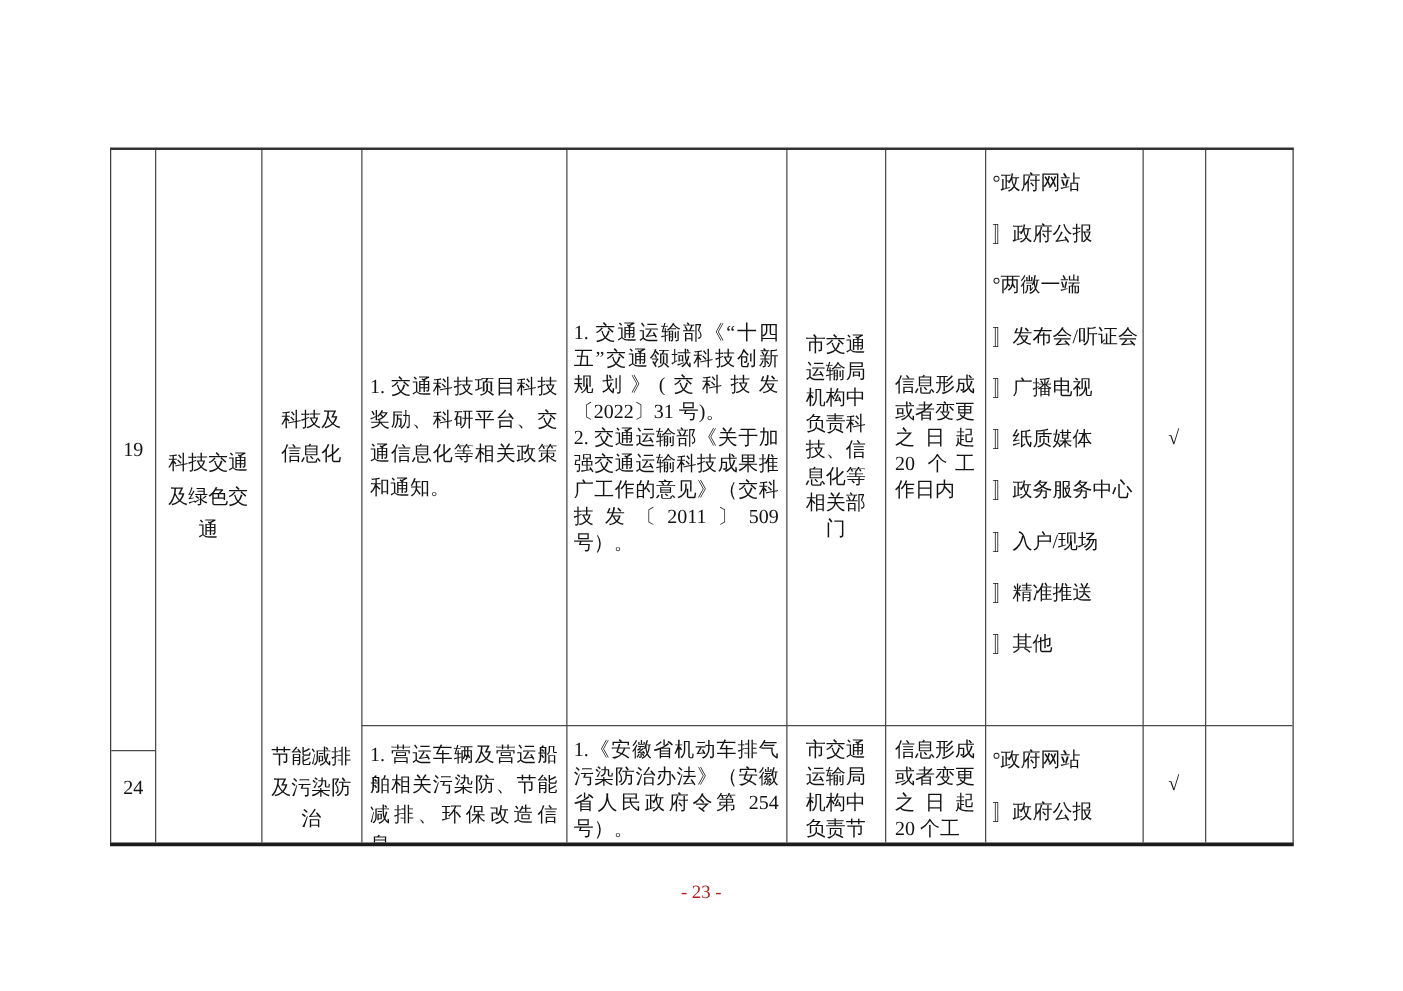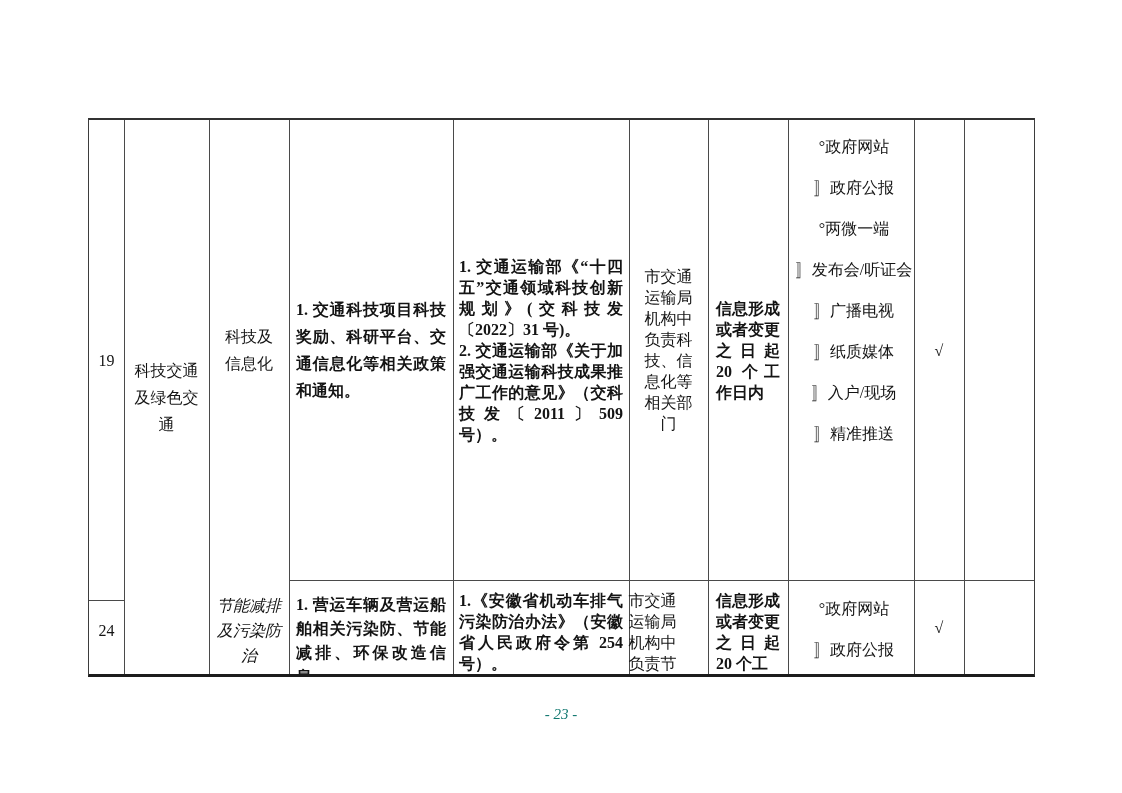--- a/index.html
+++ b/index.html
@@ -44,36 +44,35 @@
     position: absolute;
     box-sizing: border-box;
     display: flex;
     overflow: hidden;
     font-size: 16px;
     line-height: 27px;
   }
   .vc { align-items: center; }          
   .hc { justify-content: center; text-align: center; }
   .vt { align-items: flex-start; }      
-  .just { text-align: justify; text-justify: inter-character; font-weight: bold; }
+  .just { text-align: justify; text-justify: inter-character; }
   .lh21 { line-height: 21px; }
   .lh24 { line-height: 24px; }
-  .lh25 { line-height: 25px; font-style: italic; }
+  .lh25 { line-height: 25px; }
   .cell > div { width: 100%; }
-  .ch-list { display: flex; flex-direction: column; width: 100%; text-align: center; }
+  .ch-list { display: flex; flex-direction: column; width: 100%; }
   .ch-item { line-height: 41px; white-space: nowrap; }
   .ch-marker { display: inline-block; }
   .footer {
     position: absolute;
     left: 0; top: 706px;
     width: 1122px;
     text-align: center;
     font-size: 15px;
-    color: #0f766e;
-    font-style: italic;
+    color: #b91c1c;
   }
 </style>
 </head>
 <body>
 
 <div class="page">
 
   <div class="tbl">
 
     <div class="vl" style="left:35px"></div>
@@ -120,22 +119,24 @@
     </div>
 
     <div class="cell vt" style="left:699px; top:0; width:126px; height:460px; padding:6px 0 0 6px">
       <div class="ch-list">
         <div class="ch-item"><span class="ch-marker">°</span><span>政府网站</span></div>
         <div class="ch-item"><span class="ch-marker">〛</span><span>政府公报</span></div>
         <div class="ch-item"><span class="ch-marker">°</span><span>两微一端</span></div>
         <div class="ch-item"><span class="ch-marker">〛</span><span>发布会/听证会</span></div>
         <div class="ch-item"><span class="ch-marker">〛</span><span>广播电视</span></div>
         <div class="ch-item"><span class="ch-marker">〛</span><span>纸质媒体</span></div>
+        <div class="ch-item"><span class="ch-marker">〛</span><span>政务服务中心</span></div>
         <div class="ch-item"><span class="ch-marker">〛</span><span>入户/现场</span></div>
         <div class="ch-item"><span class="ch-marker">〛</span><span>精准推送</span></div>
+        <div class="ch-item"><span class="ch-marker">〛</span><span>其他</span></div>
       </div>
     </div>
 
     <div class="cell vc hc" style="left:825px; top:0; width:50px; height:460px">
       <div>√</div>
     </div>
 
     <div class="cell" style="left:875px; top:0; width:70px; height:460px">
       <div></div>
     </div>
@@ -151,21 +152,21 @@
     <div class="cell vt just lh24" style="left:200px; top:460px; width:164px; height:94px; padding:13px 7px 0 7px">
       <div>1. 营运车辆及营运船舶相关污染防、节能减排、环保改造信息。</div>
     </div>
 
     <div class="cell vt just lh21" style="left:364px; top:460px; width:176px; height:94px; padding:10px 6px 4px 6px">
       <div>
         <div>1.《安徽省机动车排气污染防治办法》（安徽省人民政府令第 254 号）。</div>
       </div>
     </div>
 
-    <div class="cell vt hc lh21" style="left:524px; top:460px; width:79px; height:94px; padding:10px 13px 0 13px">
+    <div class="cell vt hc lh21" style="left:540px; top:460px; width:79px; height:94px; padding:10px 13px 0 13px">
       <div>市交通运输局机构中负责节</div>
     </div>
 
     <div class="cell vt just lh21" style="left:619px; top:460px; width:80px; height:94px; padding:10px 8px 0 8px">
       <div>信息形成或者变更之日起 20 个工</div>
     </div>
 
     <div class="cell vt" style="left:699px; top:460px; width:126px; height:94px; padding:8px 0 0 6px">
       <div class="ch-list">
         <div class="ch-item"><span class="ch-marker">°</span><span>政府网站</span></div>

